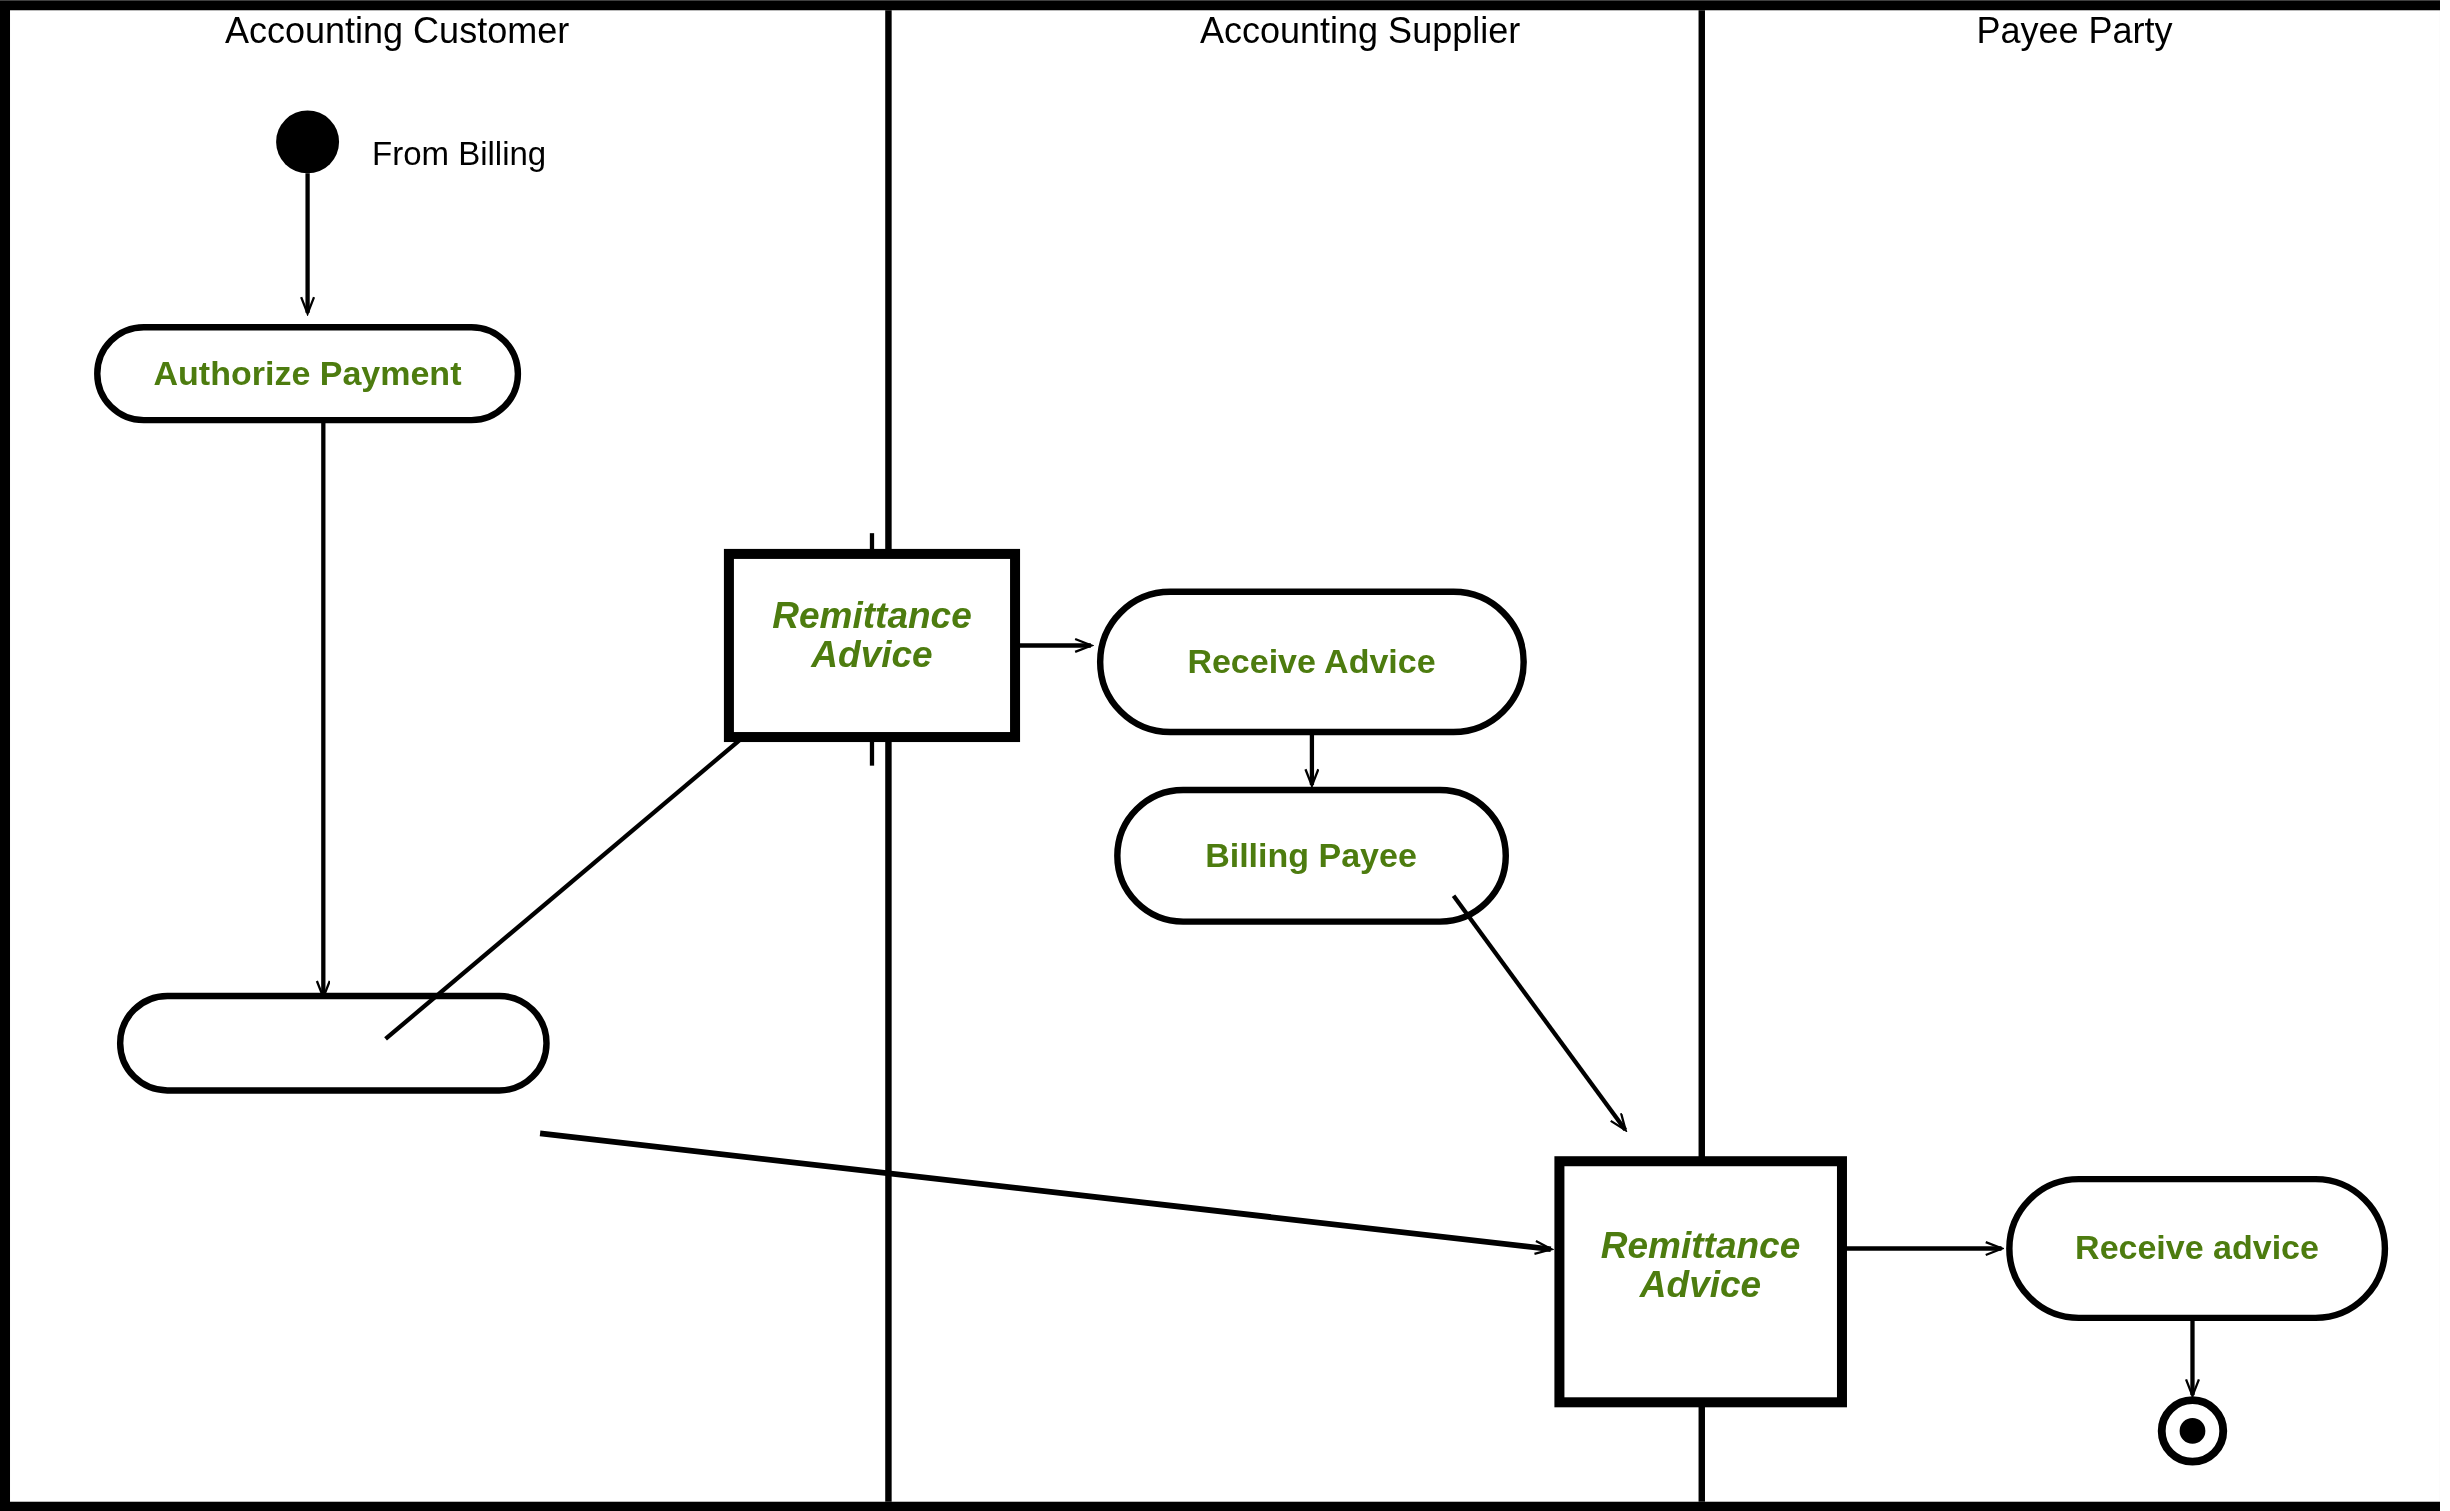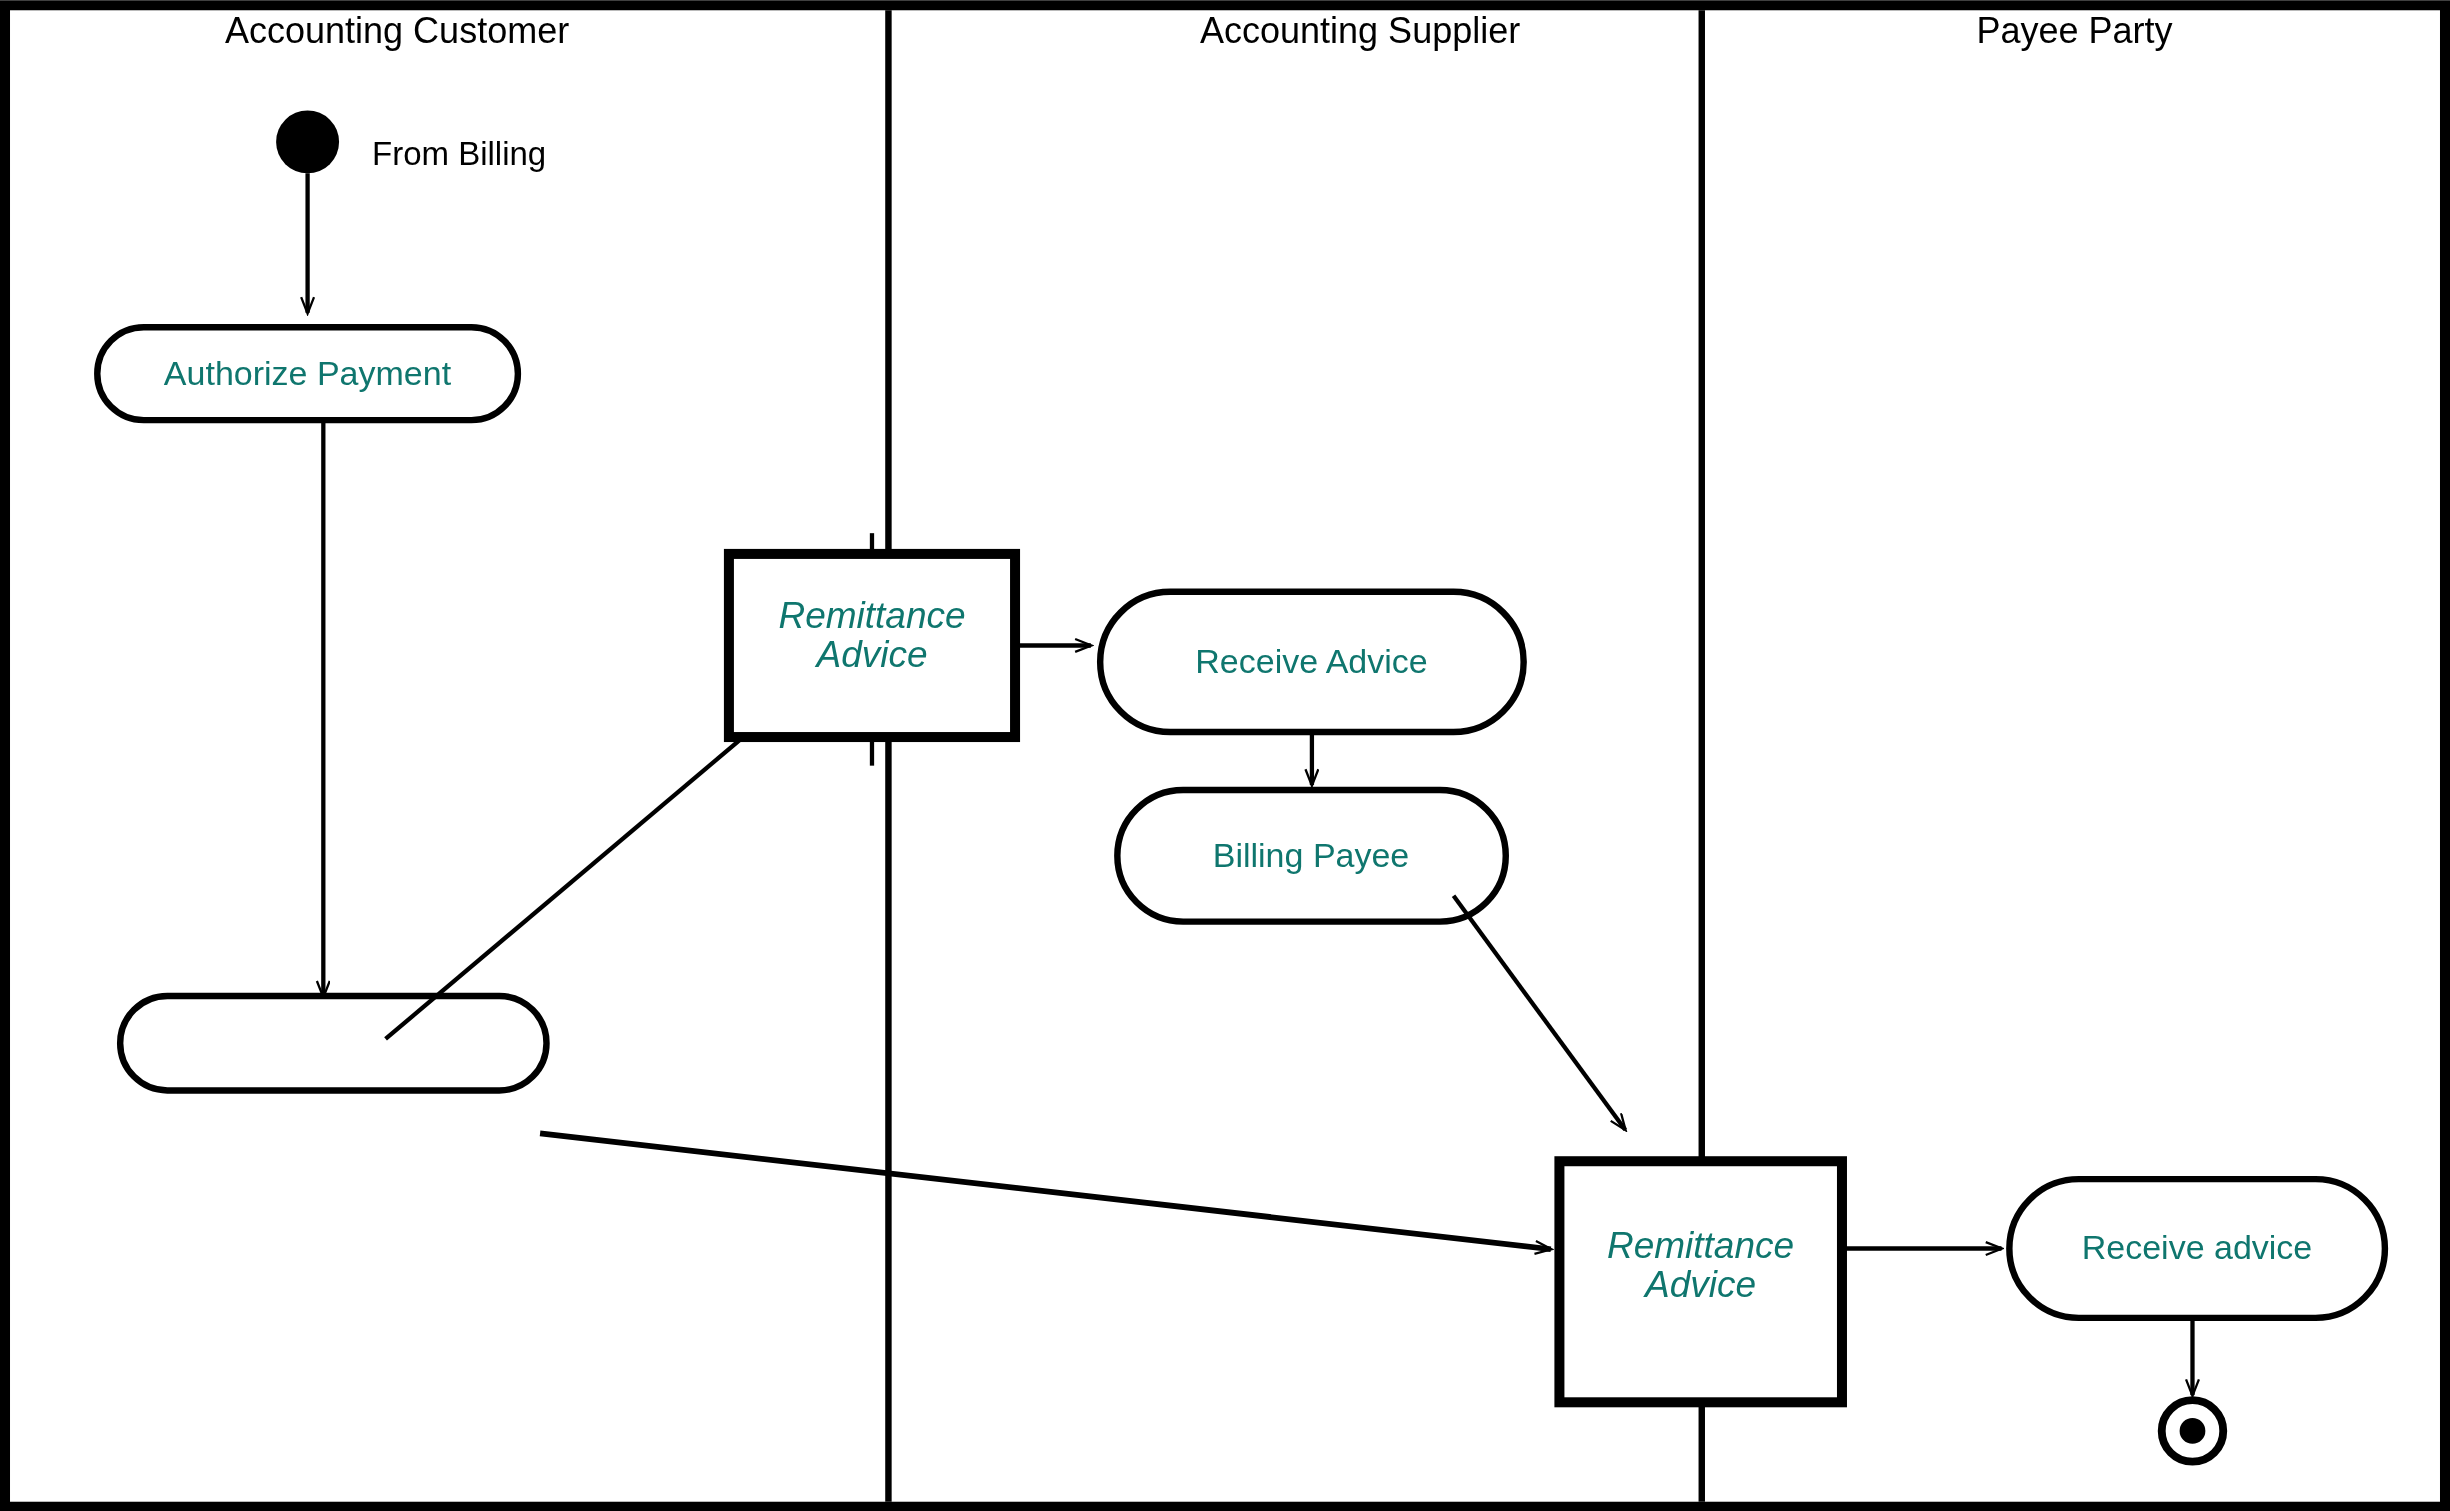--- a/index.html
+++ b/index.html
@@ -7,21 +7,20 @@
     padding: 0;
     background: #ffffff;
   }
   #stage {
     position: relative;
     width: 2440px;
     height: 1512px;
     background: #ffffff;
     font-family: "Liberation Sans", sans-serif;
     overflow: hidden;
-    padding-left: 11px;
   }
   #canvas {
     position: absolute;
     left: 0;
     top: 0;
     width: 2450px;
     height: 1512px;
   }
   .lane-title {
     position: absolute;
@@ -29,22 +28,22 @@
     font-size: 36px;
     font-weight: 400;
     color: #000000;
     white-space: nowrap;
     line-height: 1;
   }
   .node-label {
     position: absolute;
     text-align: center;
     font-size: 34px;
-    font-weight: normal;
-    color: #0f766e;
+    font-weight: bold;
+    color: #4d7c0f;
     white-space: nowrap;
     line-height: 1.05;
     pointer-events: none;
   }
   .node-label.obj {
     font-style: italic;
     font-size: 37px;
     white-space: normal;
   }
   .free-label {

